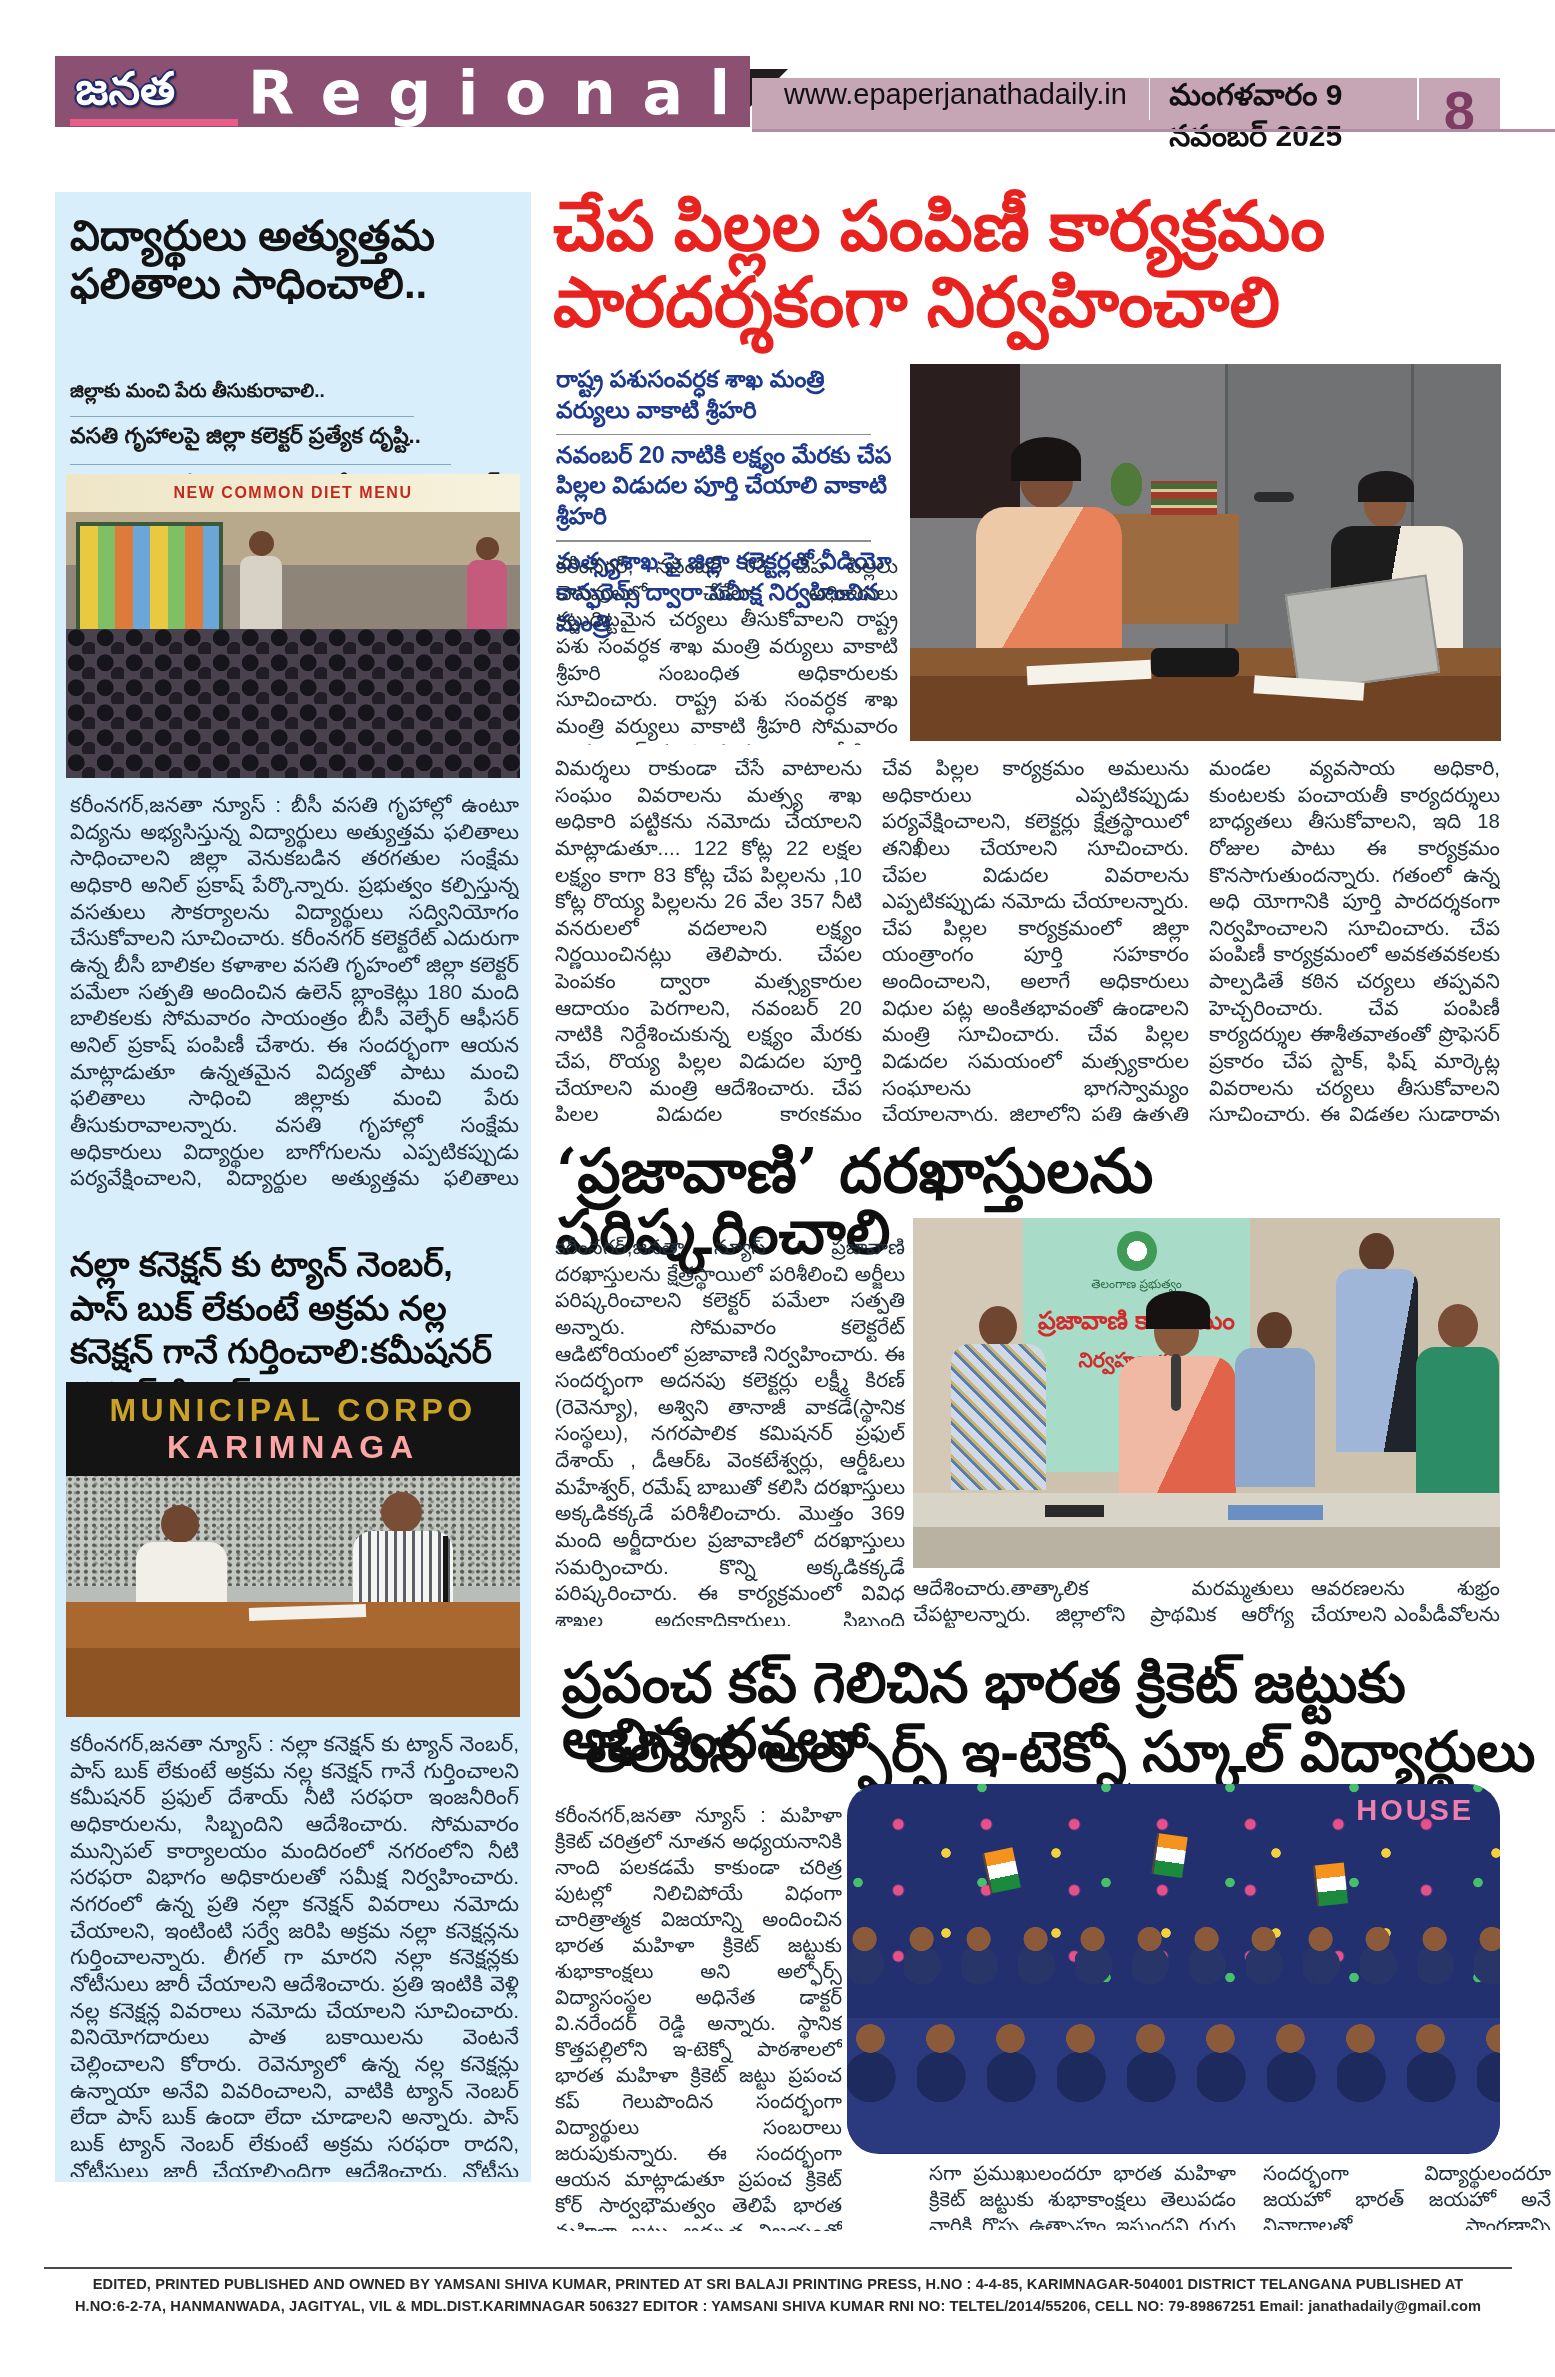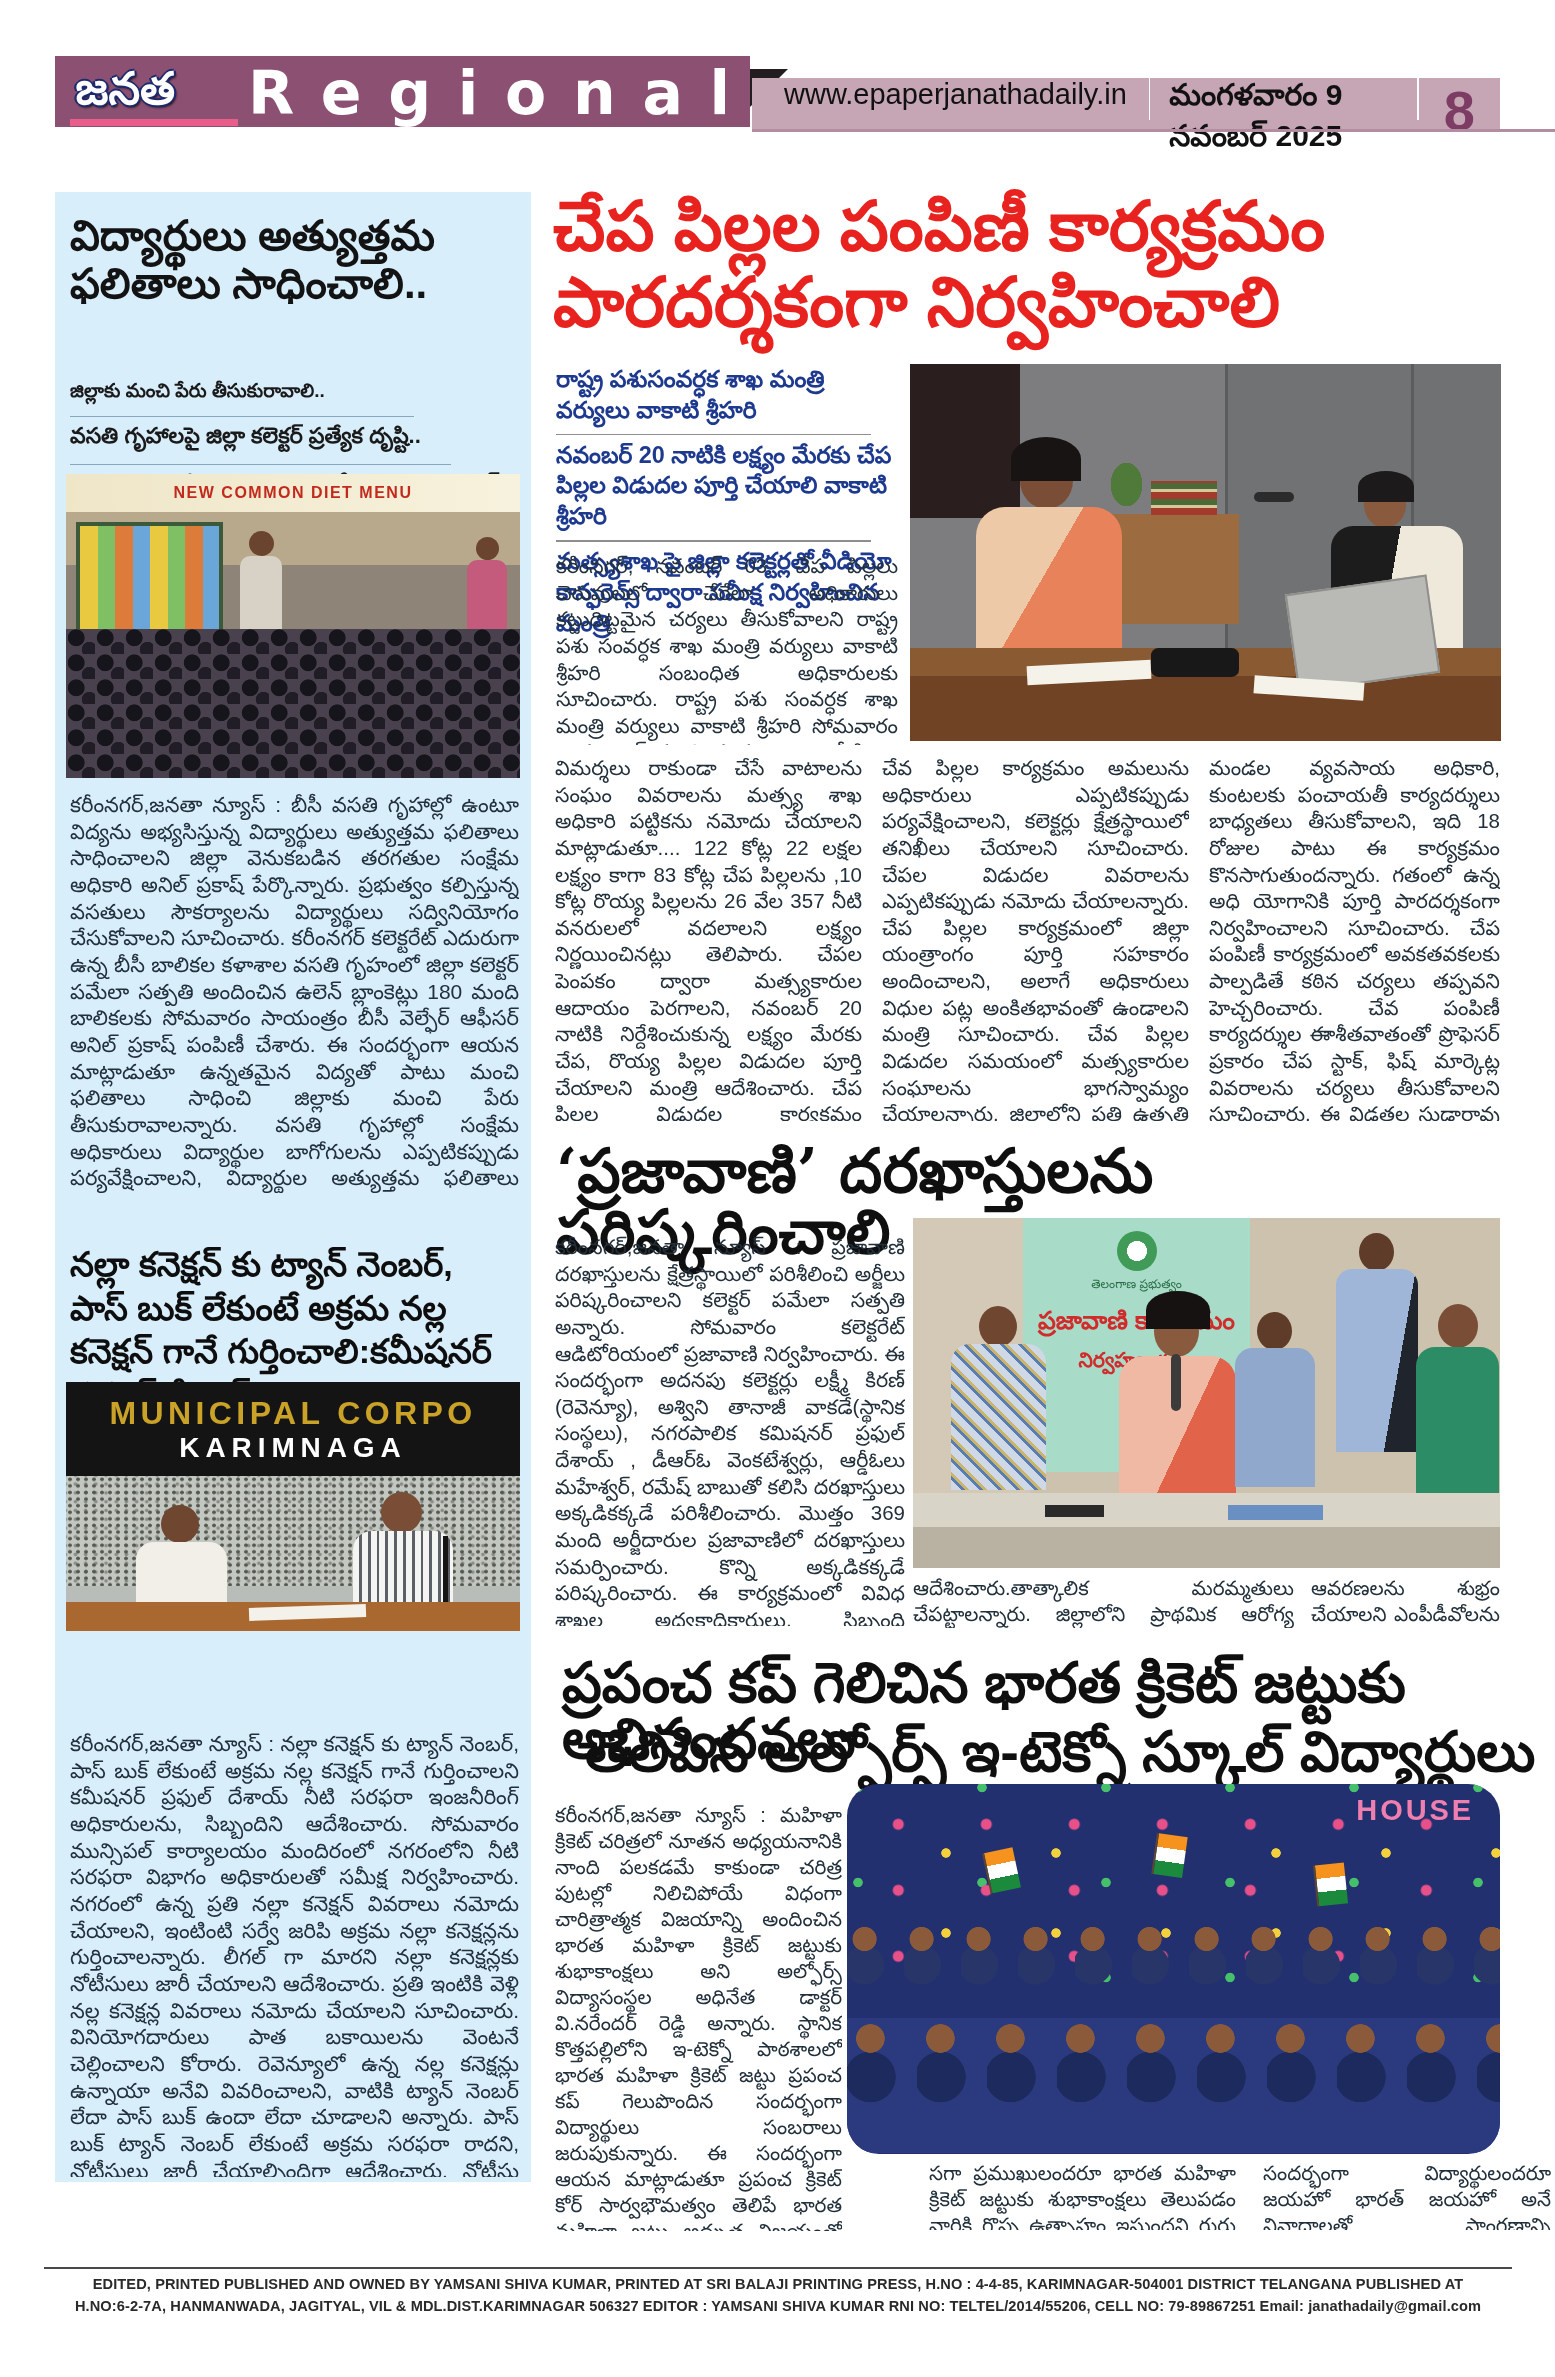--- a/index.html
+++ b/index.html
@@ -69,25 +69,25 @@
     <div class="shape" style="left:0;top:155px;width:100%;height:149px;background-color:#49414d;
                 background-image:radial-gradient(circle at 10.2px 8.8px,#17151c 8px,transparent 8.8px),
                                  radial-gradient(circle at 23.4px 20.5px,#201d26 7.3px,transparent 8px);
                 background-size:29px 25px;"></div>
   </div>
 
   <div class="abs jt" style="left:70px;top:792px;width:449px;height:401px;font-size:21px;line-height:1.27;color:#22303c;overflow:hidden;">కరీంనగర్,జనతా న్యూస్ : బీసీ వసతి గృహాల్లో ఉంటూ విద్యను అభ్యసిస్తున్న విద్యార్థులు అత్యుత్తమ ఫలితాలు సాధించాలని జిల్లా వెనుకబడిన తరగతుల సంక్షేమ అధికారి అనిల్ ప్రకాష్ పేర్కొన్నారు. ప్రభుత్వం కల్పిస్తున్న వసతులు సౌకర్యాలను విద్యార్థులు సద్వినియోగం చేసుకోవాలని సూచించారు. కరీంనగర్ కలెక్టరేట్ ఎదురుగా ఉన్న బీసీ బాలికల కళాశాల వసతి గృహంలో జిల్లా కలెక్టర్ పమేలా సత్పతి అందించిన ఉలెన్ బ్లాంకెట్లు 180 మంది బాలికలకు సోమవారం సాయంత్రం బీసీ వెల్ఫేర్ ఆఫీసర్ అనిల్ ప్రకాష్ పంపిణీ చేశారు. ఈ సందర్భంగా ఆయన మాట్లాడుతూ ఉన్నతమైన విద్యతో పాటు మంచి ఫలితాలు సాధించి జిల్లాకు మంచి పేరు తీసుకురావాలన్నారు. వసతి గృహాల్లో సంక్షేమ అధికారులు విద్యార్థుల బాగోగులను ఎప్పటికప్పుడు పర్యవేక్షించాలని, విద్యార్థుల అత్యుత్తమ ఫలితాలు సాధించేలా కృషి చేస్తున్నారని చెప్పారు. జిల్లా కలెక్టర్ అదేశాల మేరకు వసతి గృహాలను సందర్శించి అక్కడి అధికారులను ఆదేశించారు. వైఫైన సమస్యలు ఉంటే వసతిగృహ అధికారుల దృష్టికి తీసుకురావాలని సూచించారు. వసతి గృహాల్లో పాటు భోజనము ఎలా ఉంటుందని అడిగి తెలుసుకున్నారు. ఈ కార్యక్రమంలో బీసీ బాలికల కళాశాల వసతిగృహ సంక్షేమ అధికారి రజితతో పాటు తదితరులు పాల్గొన్నారు.</div>
 
   <div class="abs" style="left:70px;top:1243px;width:449px;font-size:34px;font-weight:800;line-height:1.28;color:#0e0e0e;">నల్లా కనెక్షన్ కు ట్యాన్ నెంబర్, పాస్ బుక్ లేకుంటే అక్రమ నల్ల కనెక్షన్ గానే గుర్తించాలి:కమీషనర్ ప్రఫుల్ దేశాయ్</div>
 
-  <div class="ph" style="left:66px;top:1382px;width:454px;height:249px;background:#b9bdb9;">
+  <div class="ph" style="left:66px;top:1382px;width:454px;height:335px;background:#b9bdb9;">
     <div class="shape" style="left:0;top:0;width:100%;height:94px;background:#141414;display:flex;flex-direction:column;
                 align-items:center;justify-content:center;">
       <div style="font-size:32px;font-weight:800;color:#c9a227;letter-spacing:4.4px;">MUNICIPAL CORPO</div>
-      <div style="font-size:28px;font-weight:800;color:#ffffff;letter-spacing:5.9px;">KARIMNAGA</div>
+      <div style="font-size:32px;font-weight:800;color:#fca5a5;letter-spacing:5.9px;">KARIMNAGA</div>
     </div>
     <div class="shape" style="left:0;top:94px;width:100%;height:110px;background-color:#c3c7c2;
                 background-image:radial-gradient(circle,#55594f 1.5px,transparent 2.2px),
                                  radial-gradient(circle,#8a8e85 1.5px,transparent 2.2px);
                 background-size:8px 6.6px,10.2px 8.8px;background-position:0 0,4.4px 3.7px;"></div>
     <div class="head" style="left:95px;top:123px;width:38px;height:38px;background:#6f4630;"></div>
     <div class="shape" style="left:70px;top:160px;width:91px;height:66px;background:#f1efe8;border-radius:17.6px 17.6px 0 0;"></div>
     <div class="head" style="left:315px;top:110px;width:41px;height:41px;background:#7a4e36;"></div>
     <div class="shape" style="left:287px;top:149px;width:100px;height:76px;border-radius:19px 19px 0 0;
                 background:repeating-linear-gradient(90deg,#f4f4f2 0 5.9px,#5c6066 5.9px 8.8px);"></div>

